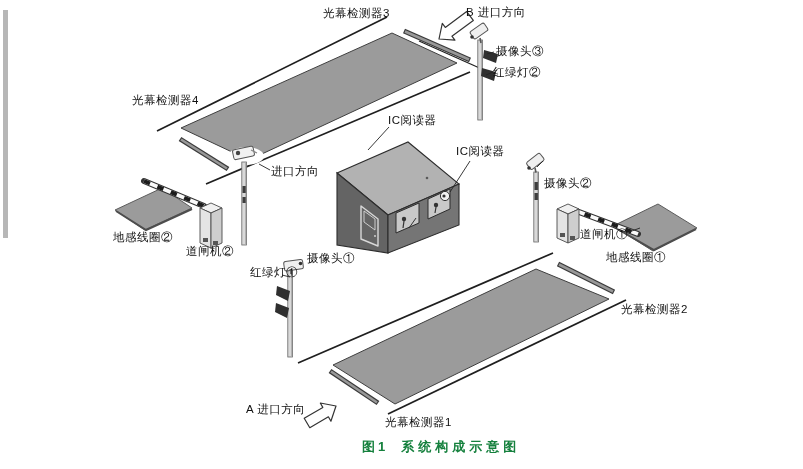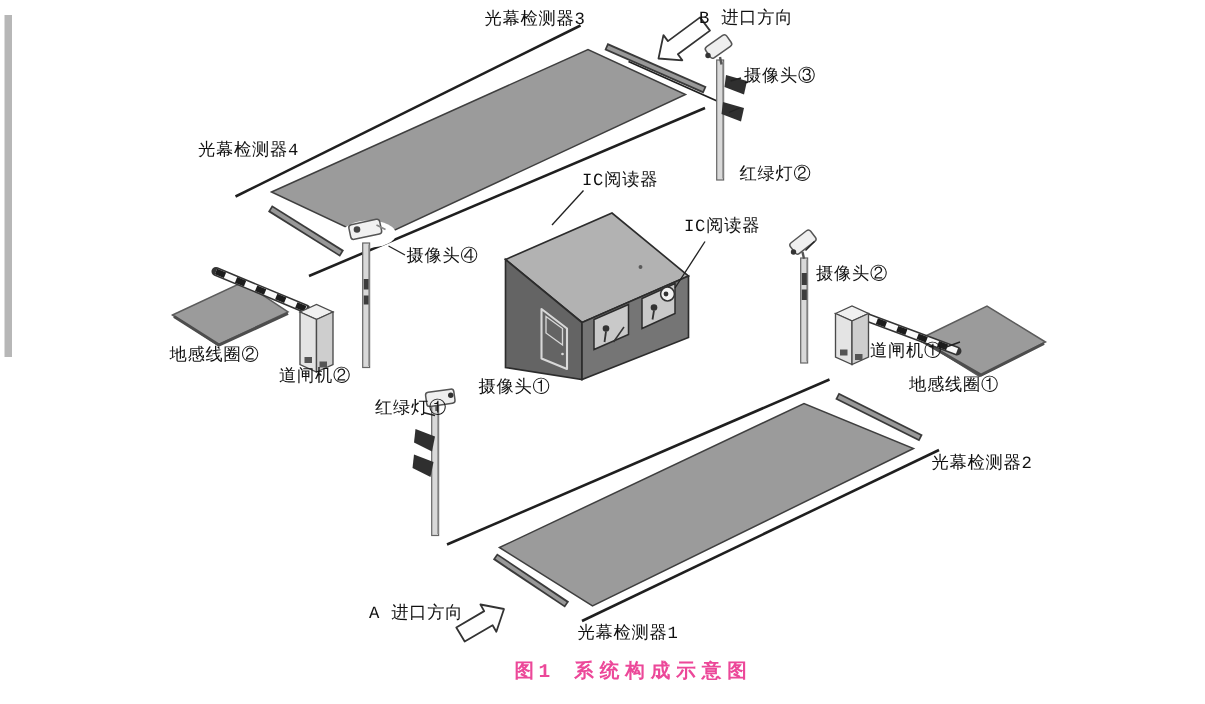--- a/index.html
+++ b/index.html
@@ -1,46 +1,46 @@
 <!DOCTYPE html>
 <html><head>
 <meta charset="utf-8">
 <style>
   html,body{margin:0;padding:0;background:#ffffff;}
   #stage{
     position:relative;width:721px;height:469px;background:#ffffff;overflow:hidden;
-    font-family:Liberation Mono, monospace;
+    font-family:Liberation Sans, sans-serif;
   }
   #diagram-svg{position:absolute;left:0;top:0;}
   .lbl{
     position:absolute;font-size:11.5px;line-height:1.15;color:#101010;
     white-space:nowrap;letter-spacing:0.5px;
   }
   
   .lbl-lc3{left:323px;top:7px;}
   .lbl-entry-b{left:466px;top:6px;}
   .lbl-cam3{left:496px;top:45px;}
-  .lbl-light2{left:493px;top:66px;margin-top:44px;}
+  .lbl-light2{left:493px;top:66px;}
   .lbl-lc4{left:132px;top:94px;}
   .lbl-ic1{left:388px;top:114px;}
   .lbl-ic2{left:456px;top:145px;}
   .lbl-cam4{left:271px;top:165px;}
   .lbl-cam2{left:544px;top:153px;margin-top:24px;}
   .lbl-coil2{left:113px;top:231px;}
   .lbl-gate2{left:186px;top:245px;text-align:right;}
   .lbl-gate1{left:580px;top:228px;}
-  .lbl-cam1{left:319px;top:252px;}
+  .lbl-cam1{left:307px;top:252px;}
   .lbl-coil1{left:606px;top:251px;}
   .lbl-light1{left:250px;top:266px;}
   .lbl-lc2{left:621px;top:303px;}
   .lbl-entry-a{left:246px;top:403px;text-align:center;}
   .lbl-lc1{left:385px;top:416px;}
   .caption{
-    position:absolute;left:343px;top:438px;font-size:13px;font-weight:bold;
-    color:#ec4899;white-space:nowrap;
+    position:absolute;left:362px;top:438px;font-size:13px;font-weight:bold;
+    color:#15803d;white-space:nowrap;
   }
   .caption .prefix{margin-right:13px;letter-spacing:3px;}
   .caption .title{letter-spacing:4px;}
 </style>
 </head>
 <body>
 
 <div id="stage">
 
   <svg id="diagram-svg" width="803" height="469" viewBox="0 0 803 469">
@@ -207,21 +207,21 @@
     <rect x="787.5" y="0" width="6" height="469" fill="#c0c0c0"></rect>
   </svg>
 
   <div class="lbl lbl-lc3">光幕检测器3</div>
   <div class="lbl lbl-entry-b">B 进口方向</div>
   <div class="lbl lbl-cam3">摄像头③</div>
   <div class="lbl lbl-light2">红绿灯②</div>
   <div class="lbl lbl-lc4">光幕检测器4</div>
   <div class="lbl lbl-ic1">IC阅读器</div>
   <div class="lbl lbl-ic2">IC阅读器</div>
-  <div class="lbl lbl-cam4">摄像头④</div>
+  <div class="lbl lbl-cam4">进口方向</div>
   <div class="lbl lbl-cam2">摄像头②</div>
   <div class="lbl lbl-coil2">地感线圈②</div>
   <div class="lbl lbl-gate2">道闸机②</div>
   <div class="lbl lbl-gate1">道闸机①</div>
   <div class="lbl lbl-cam1">摄像头①</div>
   <div class="lbl lbl-coil1">地感线圈①</div>
   <div class="lbl lbl-light1">红绿灯①</div>
   <div class="lbl lbl-lc2">光幕检测器2</div>
   <div class="lbl lbl-entry-a">A 进口方向</div>
   <div class="lbl lbl-lc1">光幕检测器1</div>

